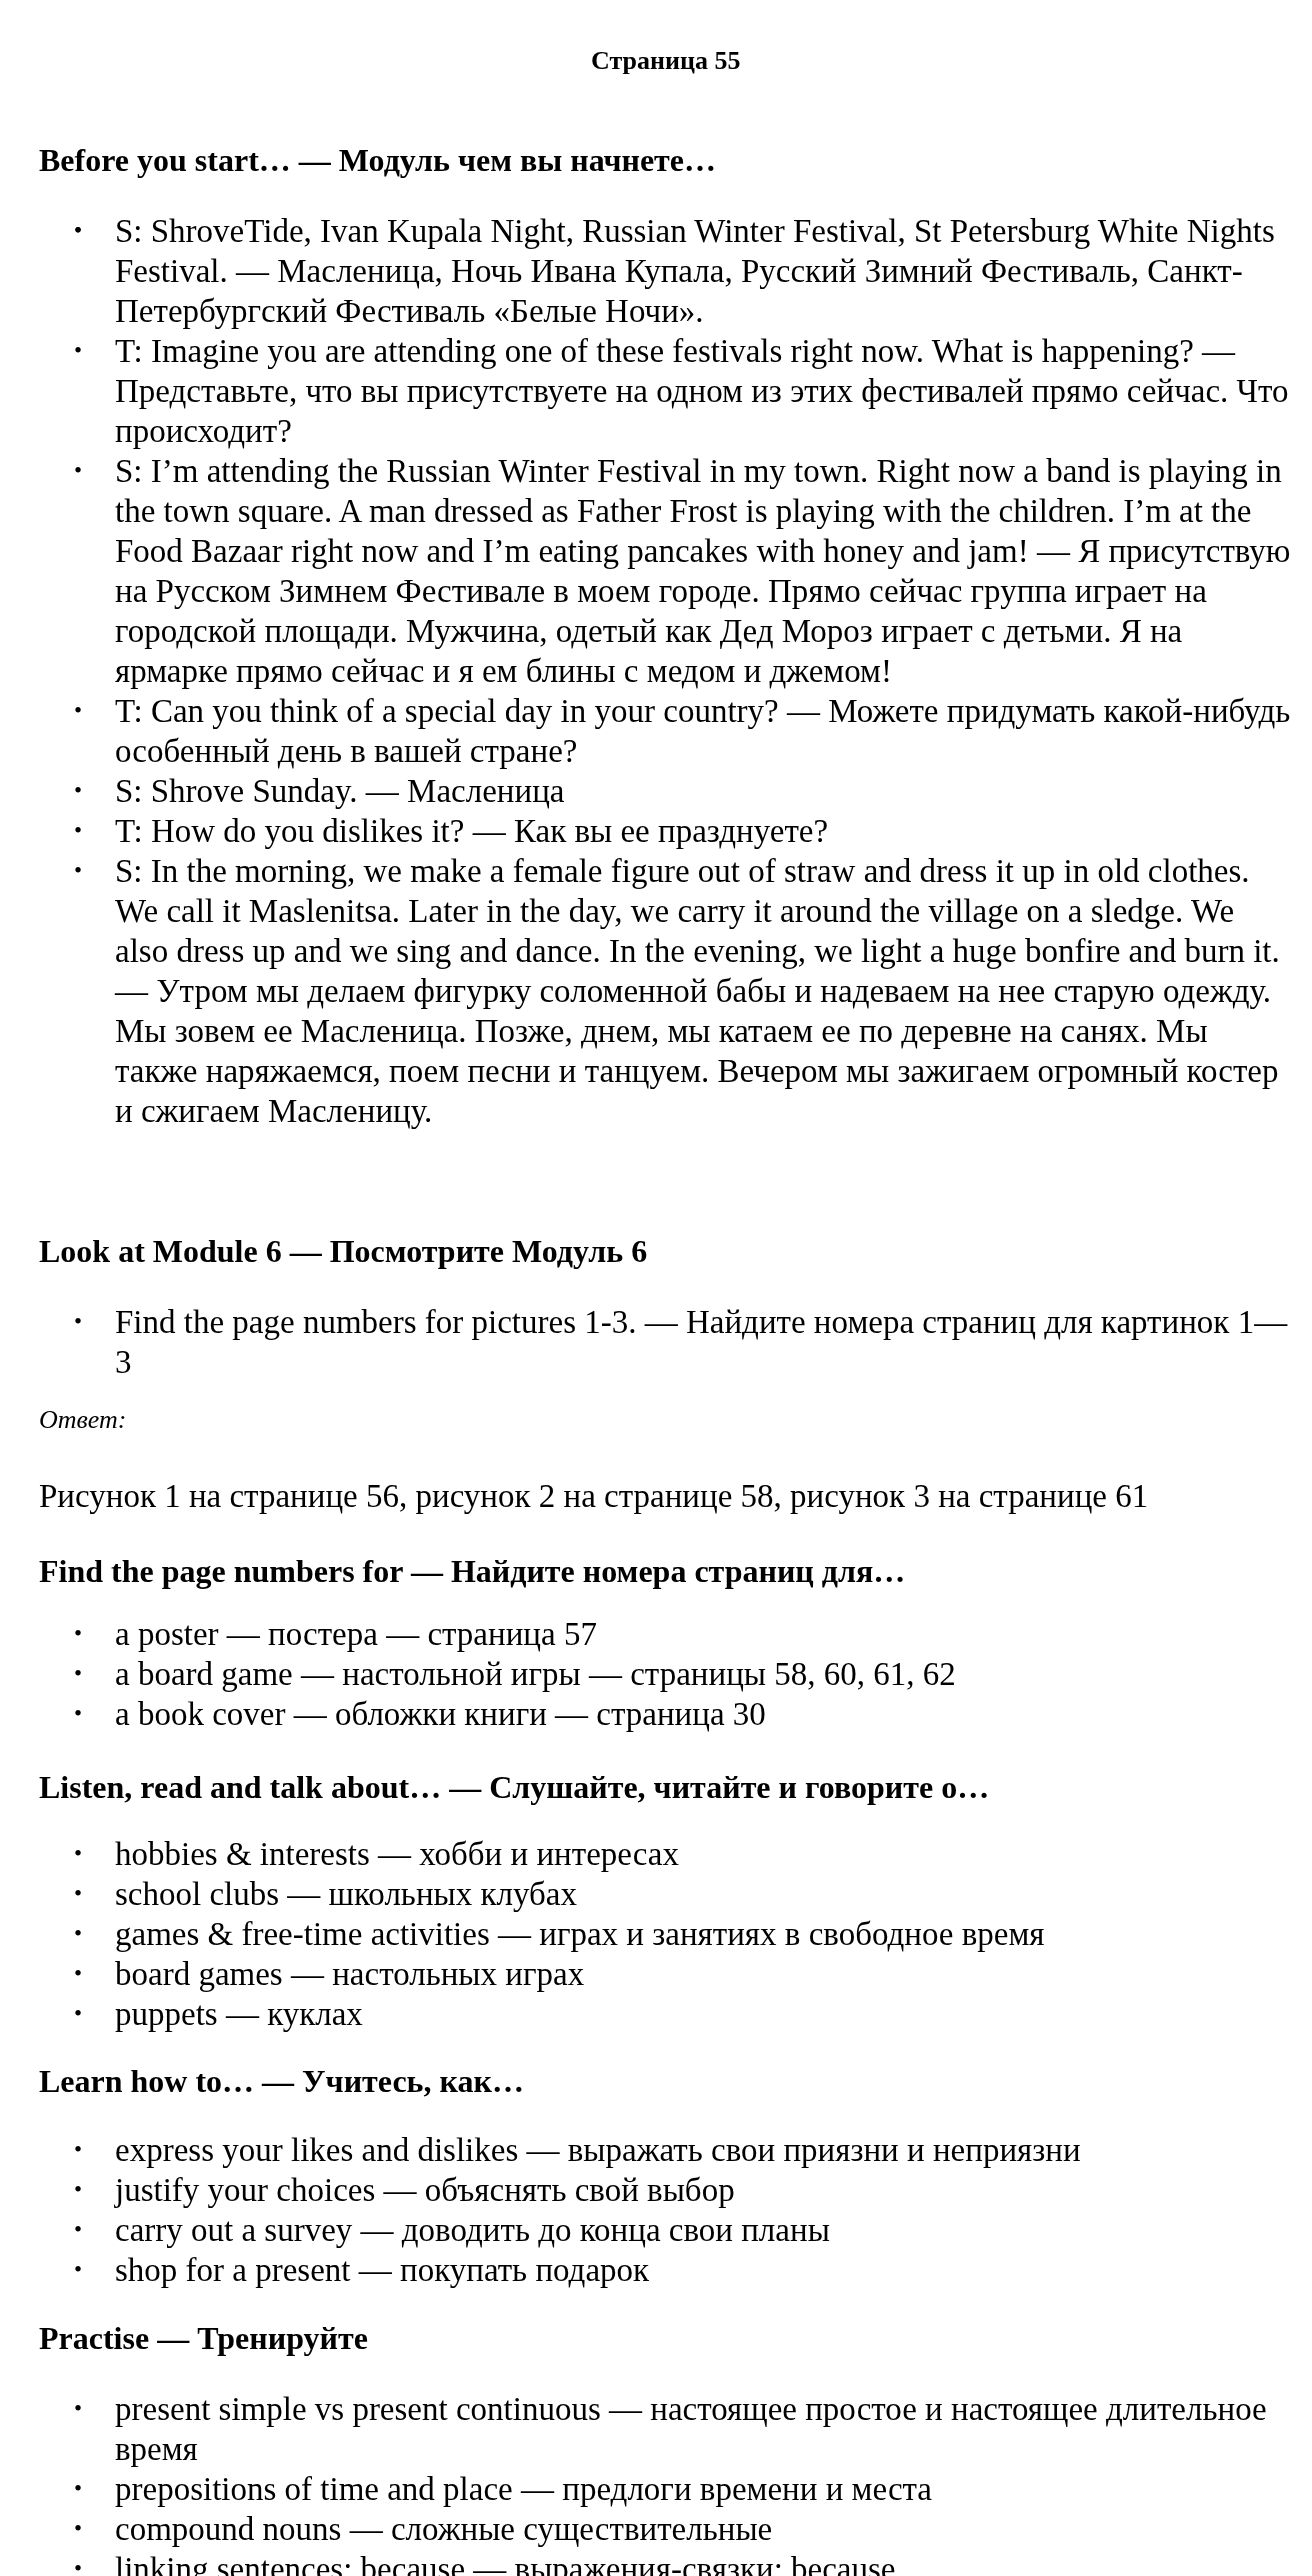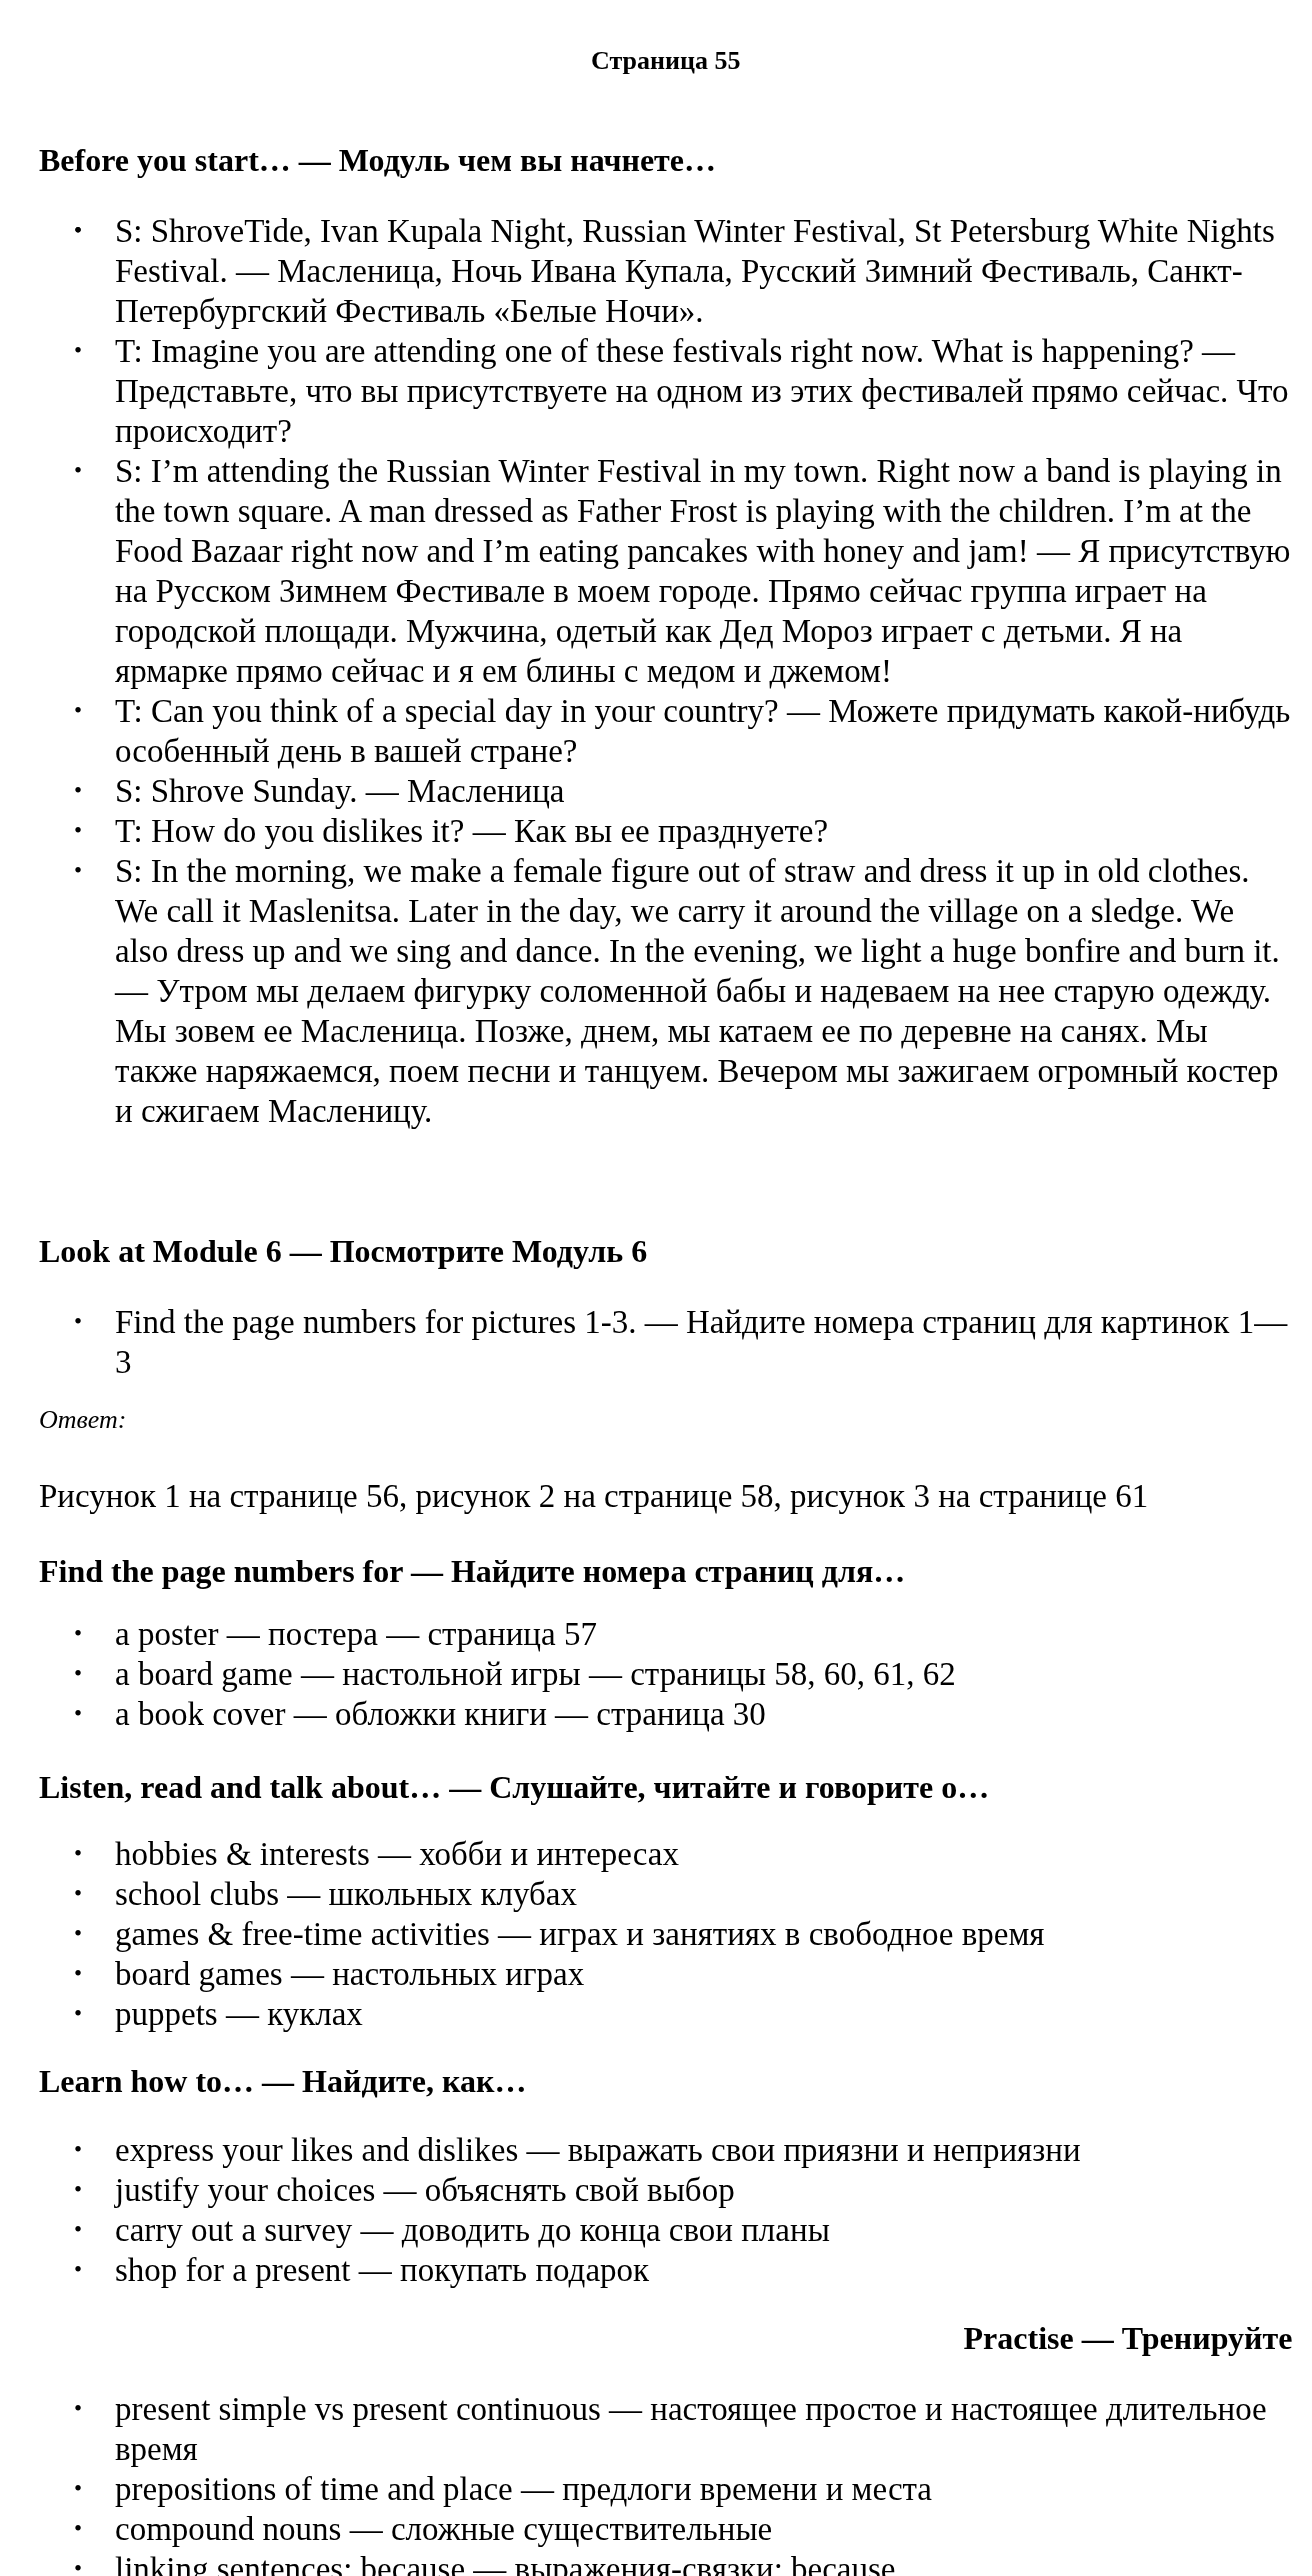--- a/index.html
+++ b/index.html
@@ -74,32 +74,32 @@
   <ul class="list">
     <li><span class="bullet">•</span><span>hobbies &amp; interests — хобби и интересах</span></li>
     <li><span class="bullet">•</span><span>school clubs — школьных клубах</span></li>
     <li><span class="bullet">•</span><span>games &amp; free-time activities — играх и занятиях в свободное время</span></li>
     <li><span class="bullet">•</span><span>board games — настольных играх</span></li>
     <li><span class="bullet">•</span><span>puppets — куклах</span></li>
   </ul>
 </div>
 
 <div class="block" style="top:2061px;">
-  <h2 class="heading">Learn how to… — Найдите, как…</h2>
+  <h2 class="heading">Learn how to… — Учитесь, как…</h2>
 </div>
 <div class="block" style="top:2130px;">
   <ul class="list">
     <li><span class="bullet">•</span><span>express your likes and dislikes — выражать свои приязни и неприязни</span></li>
     <li><span class="bullet">•</span><span>justify your choices — объяснять свой выбор</span></li>
     <li><span class="bullet">•</span><span>carry out a survey — доводить до конца свои планы</span></li>
     <li><span class="bullet">•</span><span>shop for a present — покупать подарок</span></li>
   </ul>
 </div>
 
-<div class="block" style="top:2318px;text-align:right;">
+<div class="block" style="top:2318px;">
   <h2 class="heading">Practise — Тренируйте</h2>
 </div>
 <div class="block" style="top:2389px;">
   <ul class="list">
     <li><span class="bullet">•</span><span>present simple vs present continuous — настоящее простое и настоящее длительное время</span></li>
     <li><span class="bullet">•</span><span>prepositions of time and place — предлоги времени и места</span></li>
     <li><span class="bullet">•</span><span>compound nouns — сложные существительные</span></li>
     <li><span class="bullet">•</span><span>linking sentences: because — выражения-связки: because</span></li>
 
   </ul>

